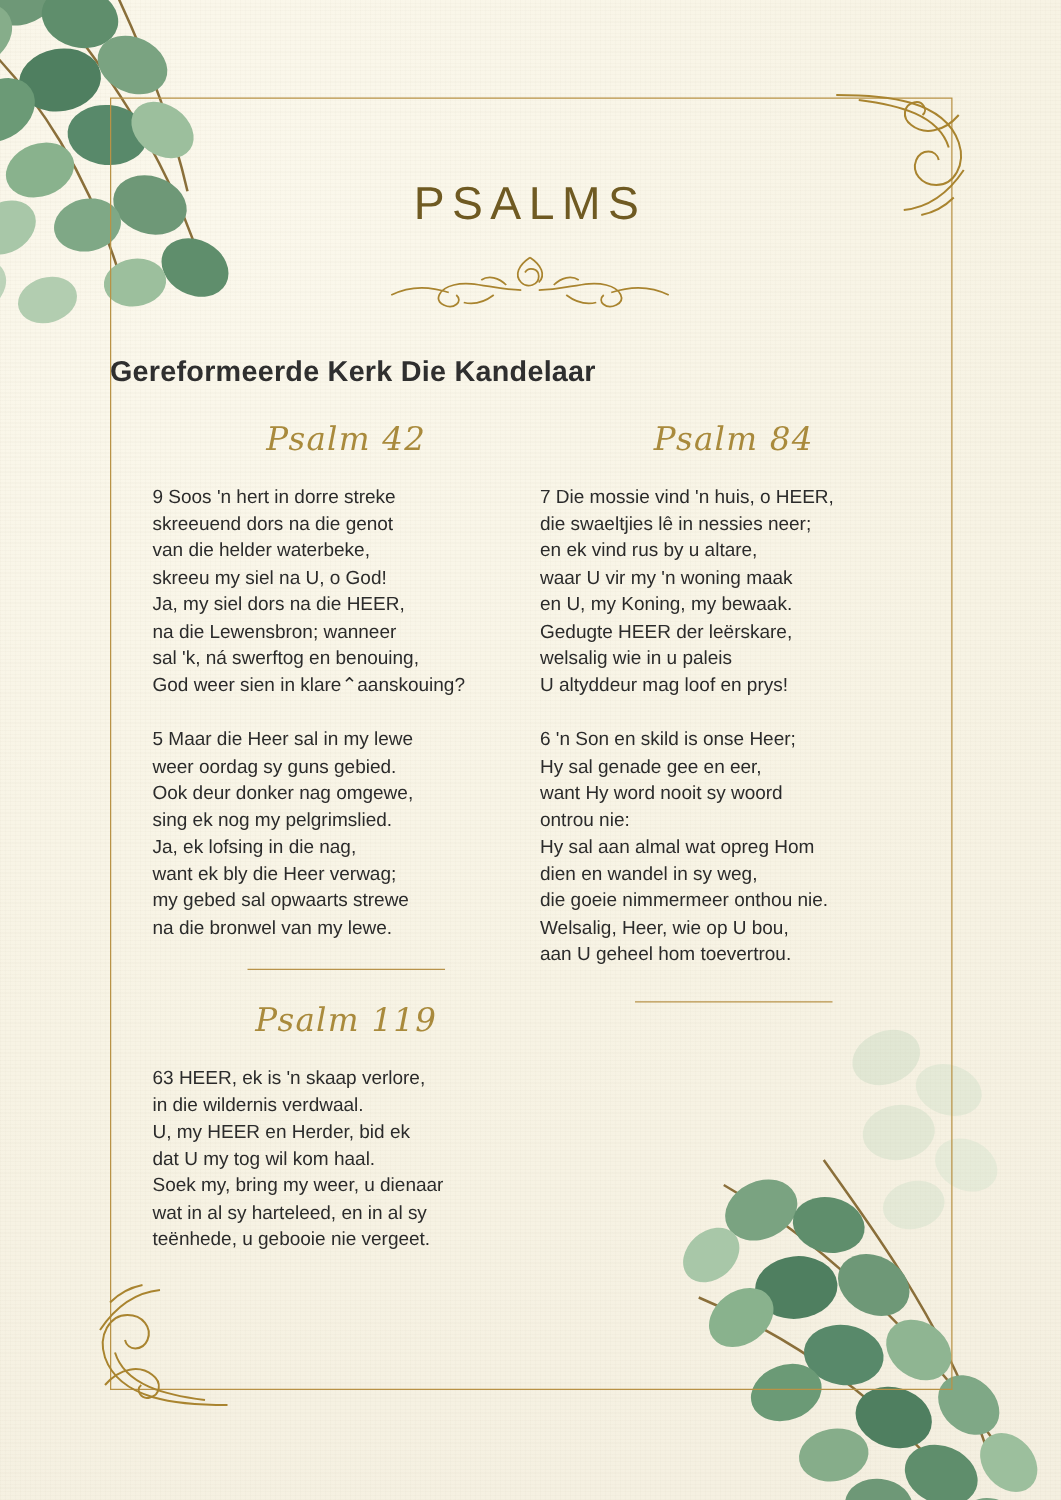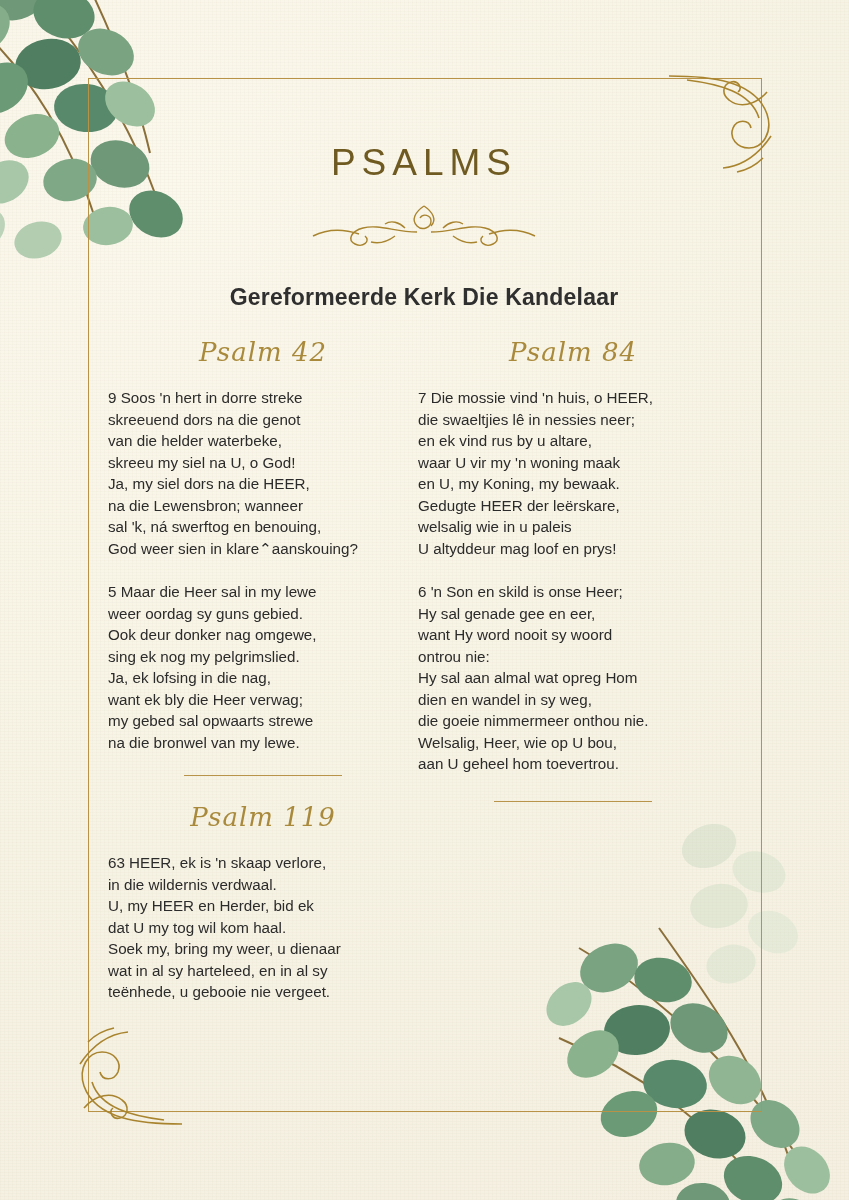--- a/index.html
+++ b/index.html
@@ -61,32 +61,32 @@
     margin-top: 52px;
     font-weight: 400;
   }
 
   .flourish {
     display: block;
     margin: 14px auto 0;
   }
 
   .church-name {
-    text-align: center;
     font-size: 23px;
     font-weight: 700;
     color: #2f2f2f;
     margin-top: 34px;
     letter-spacing: 0.2px;
   }
 
   .columns {
     display: flex;
     margin-top: 26px;
     padding: 0 18px 0 20px;
+    justify-content: flex-end;
   }
   .col {
     width: 310px;
   }
 
   .psalm-heading {
     font-family: "DejaVu Serif", serif;
     font-style: italic;
     font-size: 26px;
     color: #a98a3c;

